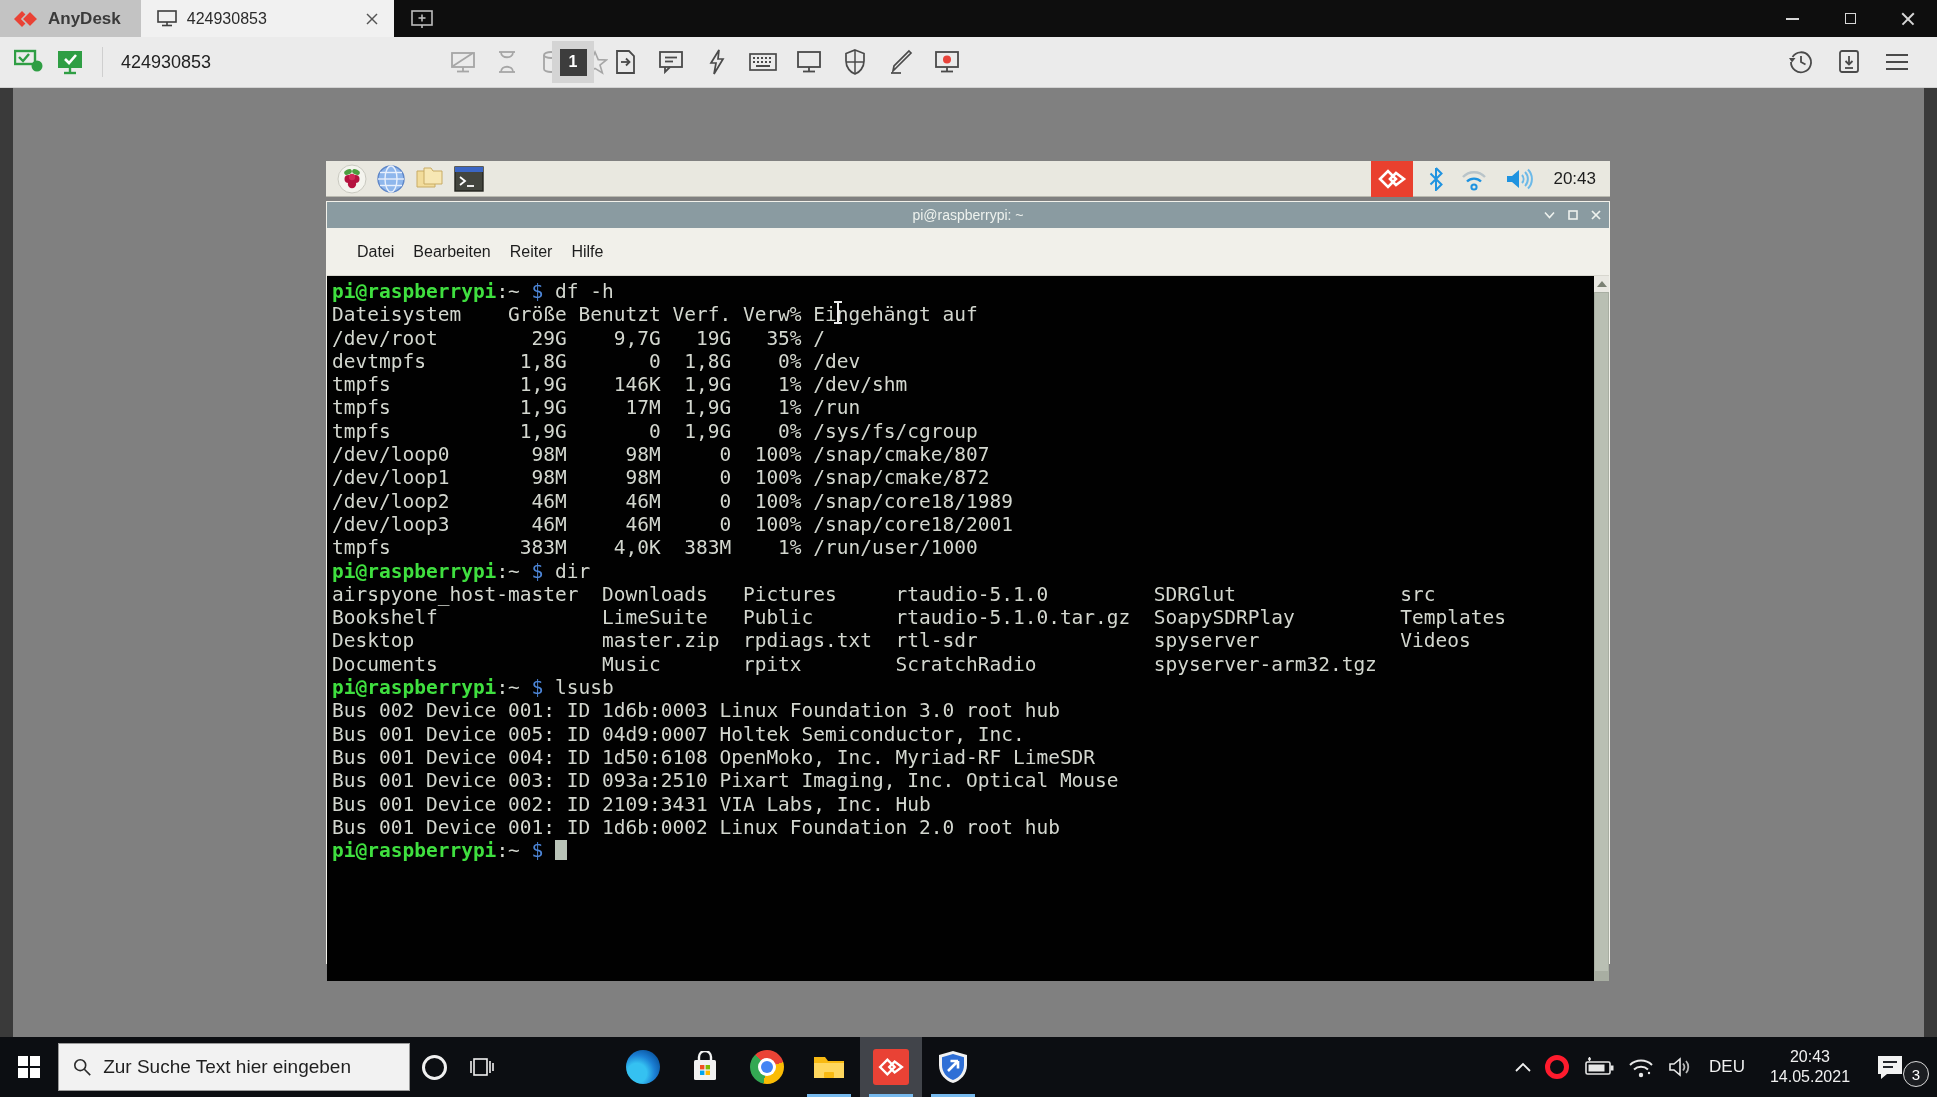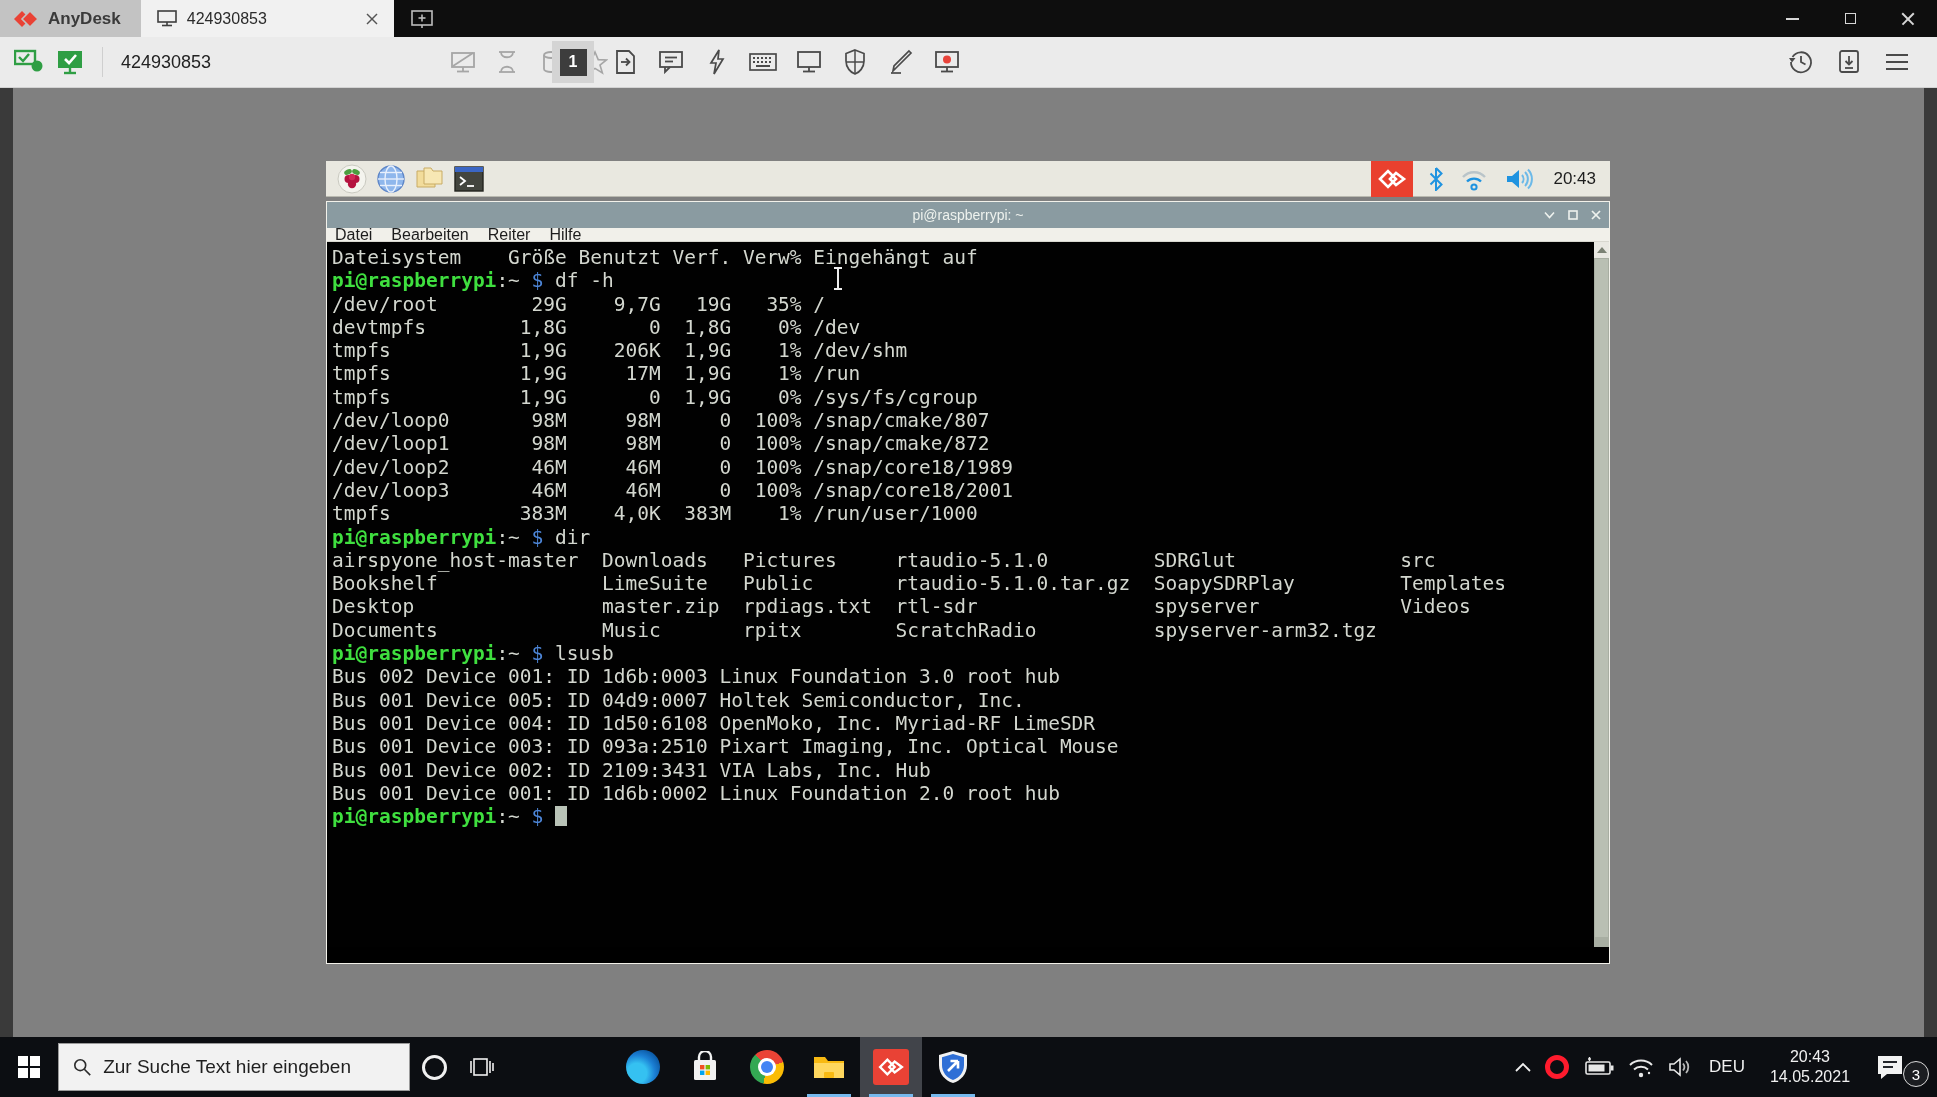--- a/index.html
+++ b/index.html
@@ -46,21 +46,21 @@
   .pi-right{margin-left:auto;display:flex;align-items:center;gap:16px;height:100%}
   .ad-tile{width:42px;height:36px;background:#e9402e;display:flex;align-items:center;justify-content:center}
   .pi-clock{font-size:17px;color:#1d1d1d;padding-right:4px}
   .pi-app{width:32px;height:30px}
 
   
   .terminal{position:absolute;left:0;top:40px;width:1284px;height:763px;border:1px solid #f2f1ea;background:#000}
   .t-titlebar{height:26px;background:#8a9ba1;display:flex;align-items:center;justify-content:center;position:relative}
   .t-title{font-size:14px;color:#eef2ee}
   .t-controls{position:absolute;right:8px;top:0;height:100%;display:flex;align-items:center;gap:13px}
-  .t-menubar{height:14px;background:#f1f0ea;display:flex;align-items:center;gap:19px;padding-left:8px;border-bottom:1px solid #d8d7cf}
+  .t-menubar{height:48px;background:#f1f0ea;display:flex;align-items:center;gap:19px;padding-left:30px;border-bottom:1px solid #d8d7cf}
   .t-menu-item{font-size:16px;color:#1d1d1d}
   .t-content{position:relative;height:705px;background:#010101;padding:4px 0 0 5px;overflow:hidden}
   .tline{font-family:"DejaVu Sans Mono",monospace;font-size:19.5px;line-height:23.3px;color:#d3d7cf;white-space:pre}
   .p-user{color:#3fdf3f;font-weight:bold}
   .p-path{color:#d3d7cf}
   .p-sym{color:#4d86d8}
   .cursor{display:inline-block;width:12px;height:20px;background:#b9c3b7;vertical-align:-3px}
   .t-scrollbar{position:absolute;right:0;top:0;bottom:0;width:15px;background:#a8aea2}
   .t-scroll-up{height:16px;background:#e9e8e2;display:flex;align-items:center;justify-content:center}
   .t-scroll-up::after{content:"";width:0;height:0;border-left:5px solid transparent;border-right:5px solid transparent;border-bottom:6px solid #7b8174}
@@ -369,25 +369,25 @@
         <span class="t-menu-item">Bearbeiten</span>
         <span class="t-menu-item">Reiter</span>
         <span class="t-menu-item">Hilfe</span>
       </div>
       <div class="t-content">
         <div class="ibeam"></div>
         <div class="t-scrollbar">
           <div class="t-scroll-up"></div>
           <div class="t-thumb"></div>
         </div>
-      <div class="tline">Dateisystem    Größe Benutzt Verf. Verw% Eingehängt auf</div>
-          <div class="tline"><span class="p-user">pi@raspberrypi</span><span class="p-path">:~</span><span class="p-sym"> $ </span><span>df -h</span></div>
+      <div class="tline"><span class="p-user">pi@raspberrypi</span><span class="p-path">:~</span><span class="p-sym"> $ </span><span>df -h</span></div>
+          <div class="tline">Dateisystem    Größe Benutzt Verf. Verw% Eingehängt auf</div>
           <div class="tline">/dev/root        29G    9,7G   19G   35% /</div>
           <div class="tline">devtmpfs        1,8G       0  1,8G    0% /dev</div>
-          <div class="tline">tmpfs           1,9G    206K  1,9G    1% /dev/shm</div>
+          <div class="tline">tmpfs           1,9G    146K  1,9G    1% /dev/shm</div>
           <div class="tline">tmpfs           1,9G     17M  1,9G    1% /run</div>
           <div class="tline">tmpfs           1,9G       0  1,9G    0% /sys/fs/cgroup</div>
           <div class="tline">/dev/loop0       98M     98M     0  100% /snap/cmake/807</div>
           <div class="tline">/dev/loop1       98M     98M     0  100% /snap/cmake/872</div>
           <div class="tline">/dev/loop2       46M     46M     0  100% /snap/core18/1989</div>
           <div class="tline">/dev/loop3       46M     46M     0  100% /snap/core18/2001</div>
           <div class="tline">tmpfs           383M    4,0K  383M    1% /run/user/1000</div>
           <div class="tline"><span class="p-user">pi@raspberrypi</span><span class="p-path">:~</span><span class="p-sym"> $ </span><span>dir</span></div>
           <div class="tline">airspyone_host-master  Downloads   Pictures     rtaudio-5.1.0         SDRGlut              src</div>
           <div class="tline">Bookshelf              LimeSuite   Public       rtaudio-5.1.0.tar.gz  SoapySDRPlay         Templates</div>

